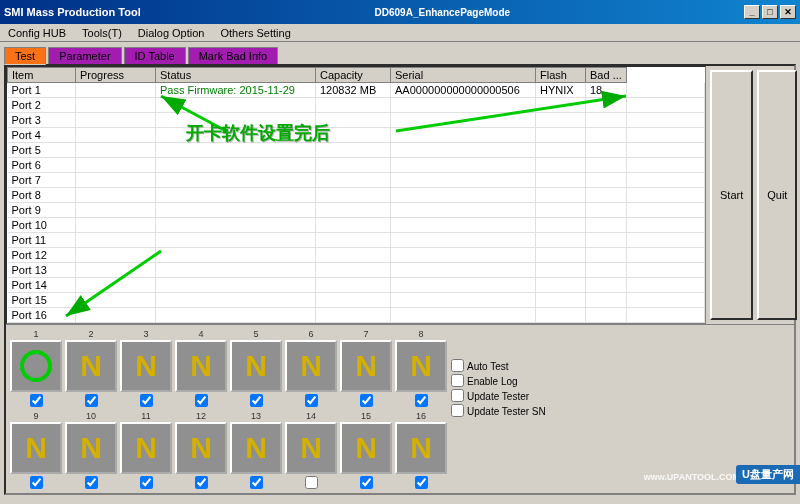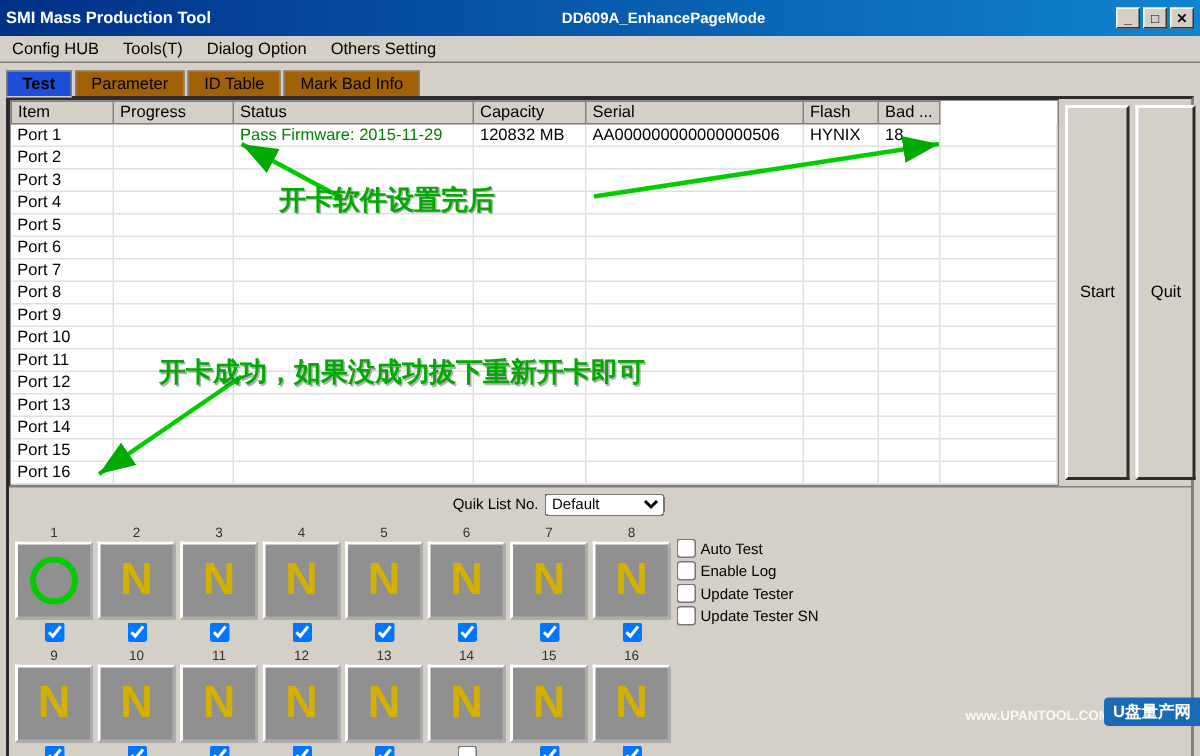--- a/index.html
+++ b/index.html
@@ -59,33 +59,33 @@
     }
     
     .tab-bar {
       background: #d4d0c8;
       display: flex;
       padding: 4px 4px 0 4px;
       gap: 2px;
     }
     .tab {
       padding: 2px 10px;
-      background: #a16207;
+      background: #a21caf;
       border: 1px solid #808080;
       border-bottom: none;
       cursor: pointer;
       font-size: 11px;
       position: relative;
       bottom: -1px;
     }
     .tab.active {
-      background: #1d4ed8;
+      background: #f97316;
       border-bottom: 1px solid #d4d0c8;
       z-index: 1;
-      font-weight: bold;
+      font-weight: normal;
     }
     table {
       width: 100%;
       border-collapse: collapse;
       font-size: 11px;
     }
     table thead tr {
       background: #d4d0c8;
     }
     table thead th {
@@ -411,26 +411,20 @@
         <button class="win-button">Start</button>
         <button class="win-button">Quit</button>
         <button class="win-button" style="margin-top:10px;">Scan Drive</button>
       </div>
     </div>
 
     <div class="bottom-and-right" style="background:#d4d0c8; padding:4px; gap:4px; display:flex;">
 
       <div style="display:flex; flex-direction:column; gap:4px;">
 
-        <div style="display:flex; justify-content:flex-end; padding-right:4px; margin-bottom:2px; align-items:center; gap:4px;">
-          <span style="font-size:10px;">Quik List No.</span>
-          <select style="font-size:10px; width:80px;">
-            <option>Default</option>
-          </select>
-        </div>
 
         <div style="display:flex; gap:3px;" id="port-row-1">
         <div style="display: flex; flex-direction: column; align-items: center;">
               <div style="font-size: 9px; color: rgb(51, 51, 51); margin-bottom: 1px;">1</div>
               <div style="width: 52px; height: 52px; background: rgb(144, 144, 144); border: 2px outset rgb(255, 255, 255); display: flex; align-items: center; justify-content: center; cursor: pointer;">
                 <div style="width: 32px; height: 32px; border: 4px solid rgb(0, 204, 0); border-radius: 50%; background: transparent;"></div>
               </div>
               <input type="checkbox" checked="" style="margin-top: 2px;">
             </div>
             <div style="display: flex; flex-direction: column; align-items: center;">
@@ -559,21 +553,20 @@
           <label for="update-tester">Update Tester</label>
         </div>
         <div class="checkbox-row">
           <input type="checkbox" id="update-tester-sn" style="">
           <label for="update-tester-sn">Update Tester SN</label>
         </div>
       </div>
     </div>
 
     <div class="chinese-annotation-1">开卡软件设置完后</div>
-    <div class="chinese-annotation-2">开卡成功，如果没成功拔下重新开卡即可</div>
 
     <svg class="overlay" xmlns="http://www.w3.org/2000/svg">
 
       <defs>
         <marker id="arrowhead" markerWidth="8" markerHeight="6" refX="8" refY="3" orient="auto">
           <polygon points="0 0, 8 3, 0 6" fill="#00aa00"></polygon>
         </marker>
       </defs>
 
       <line x1="220" y1="65" x2="155" y2="30" stroke="#00cc00" stroke-width="3" marker-end="url(#arrowhead)"></line>

